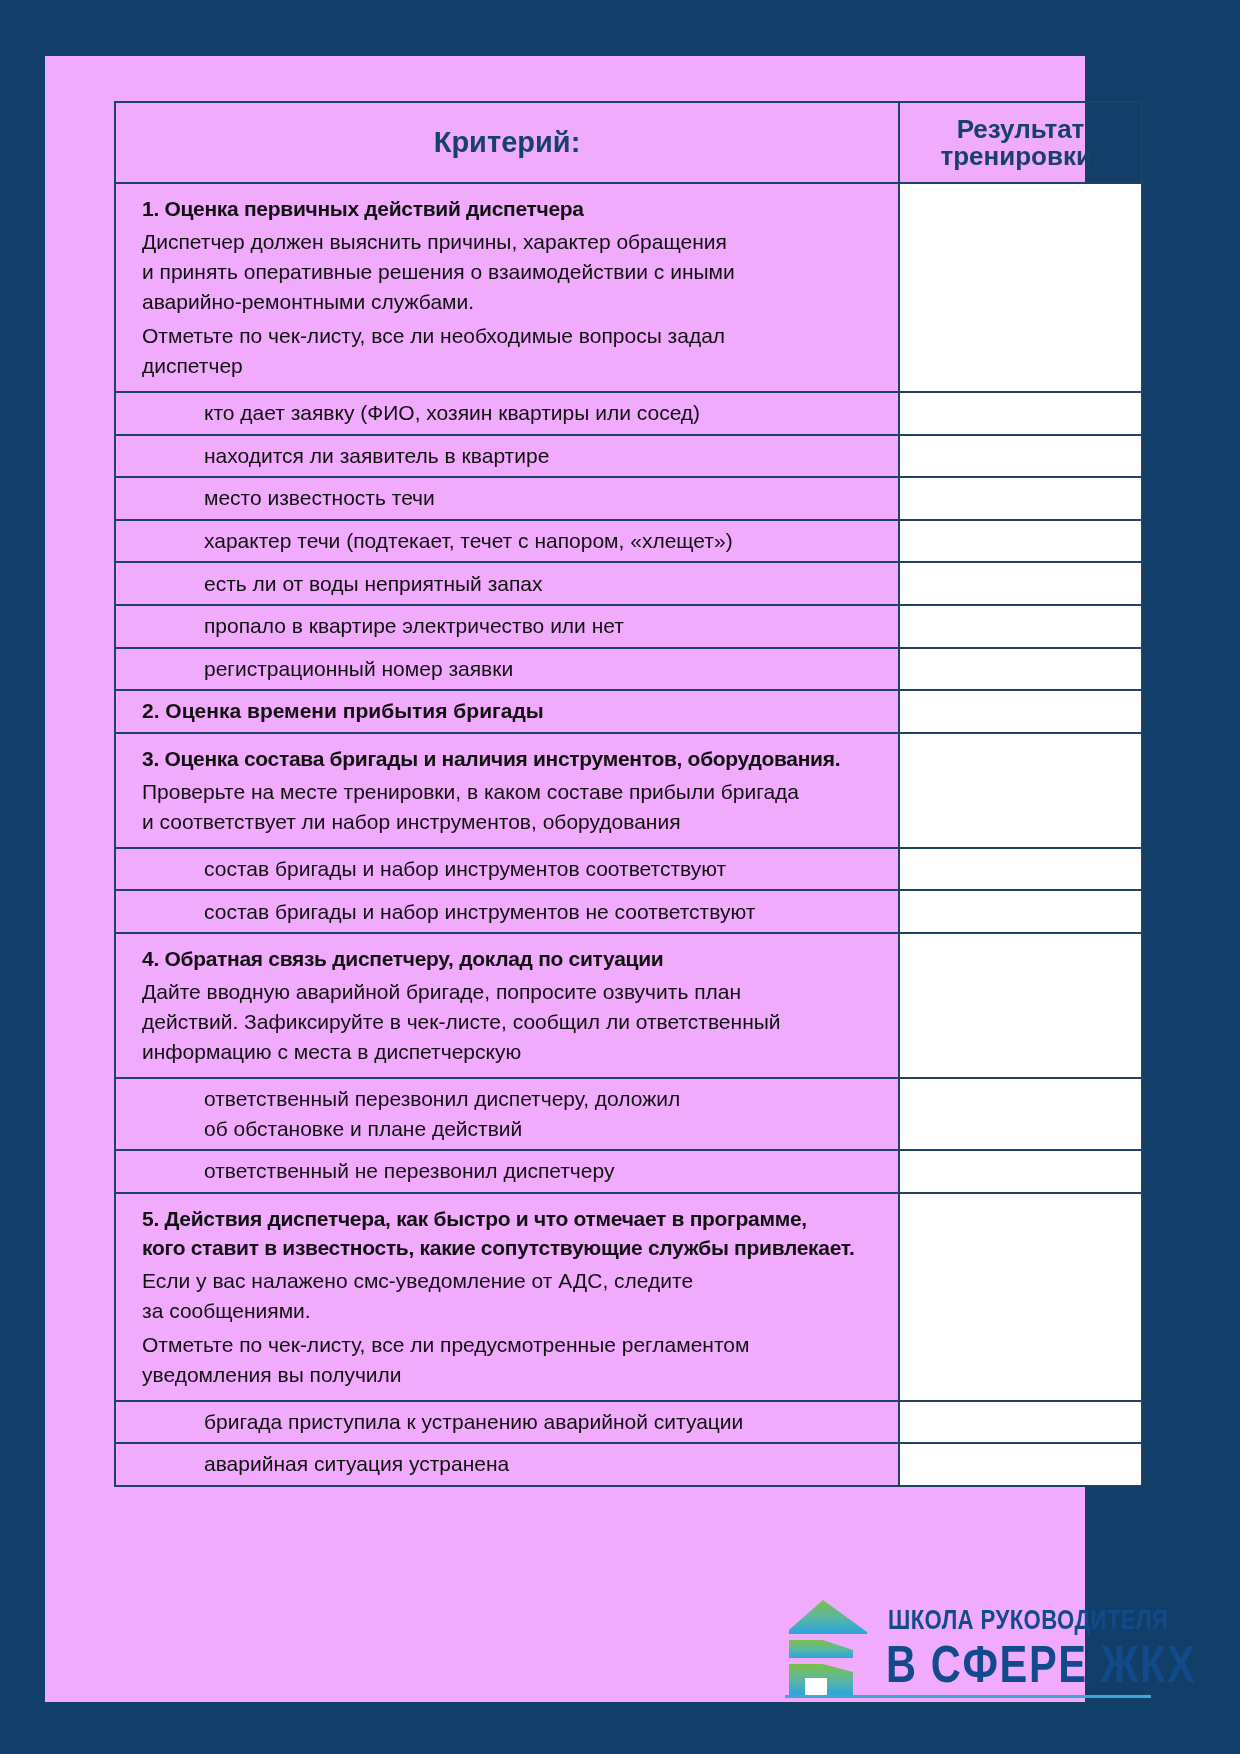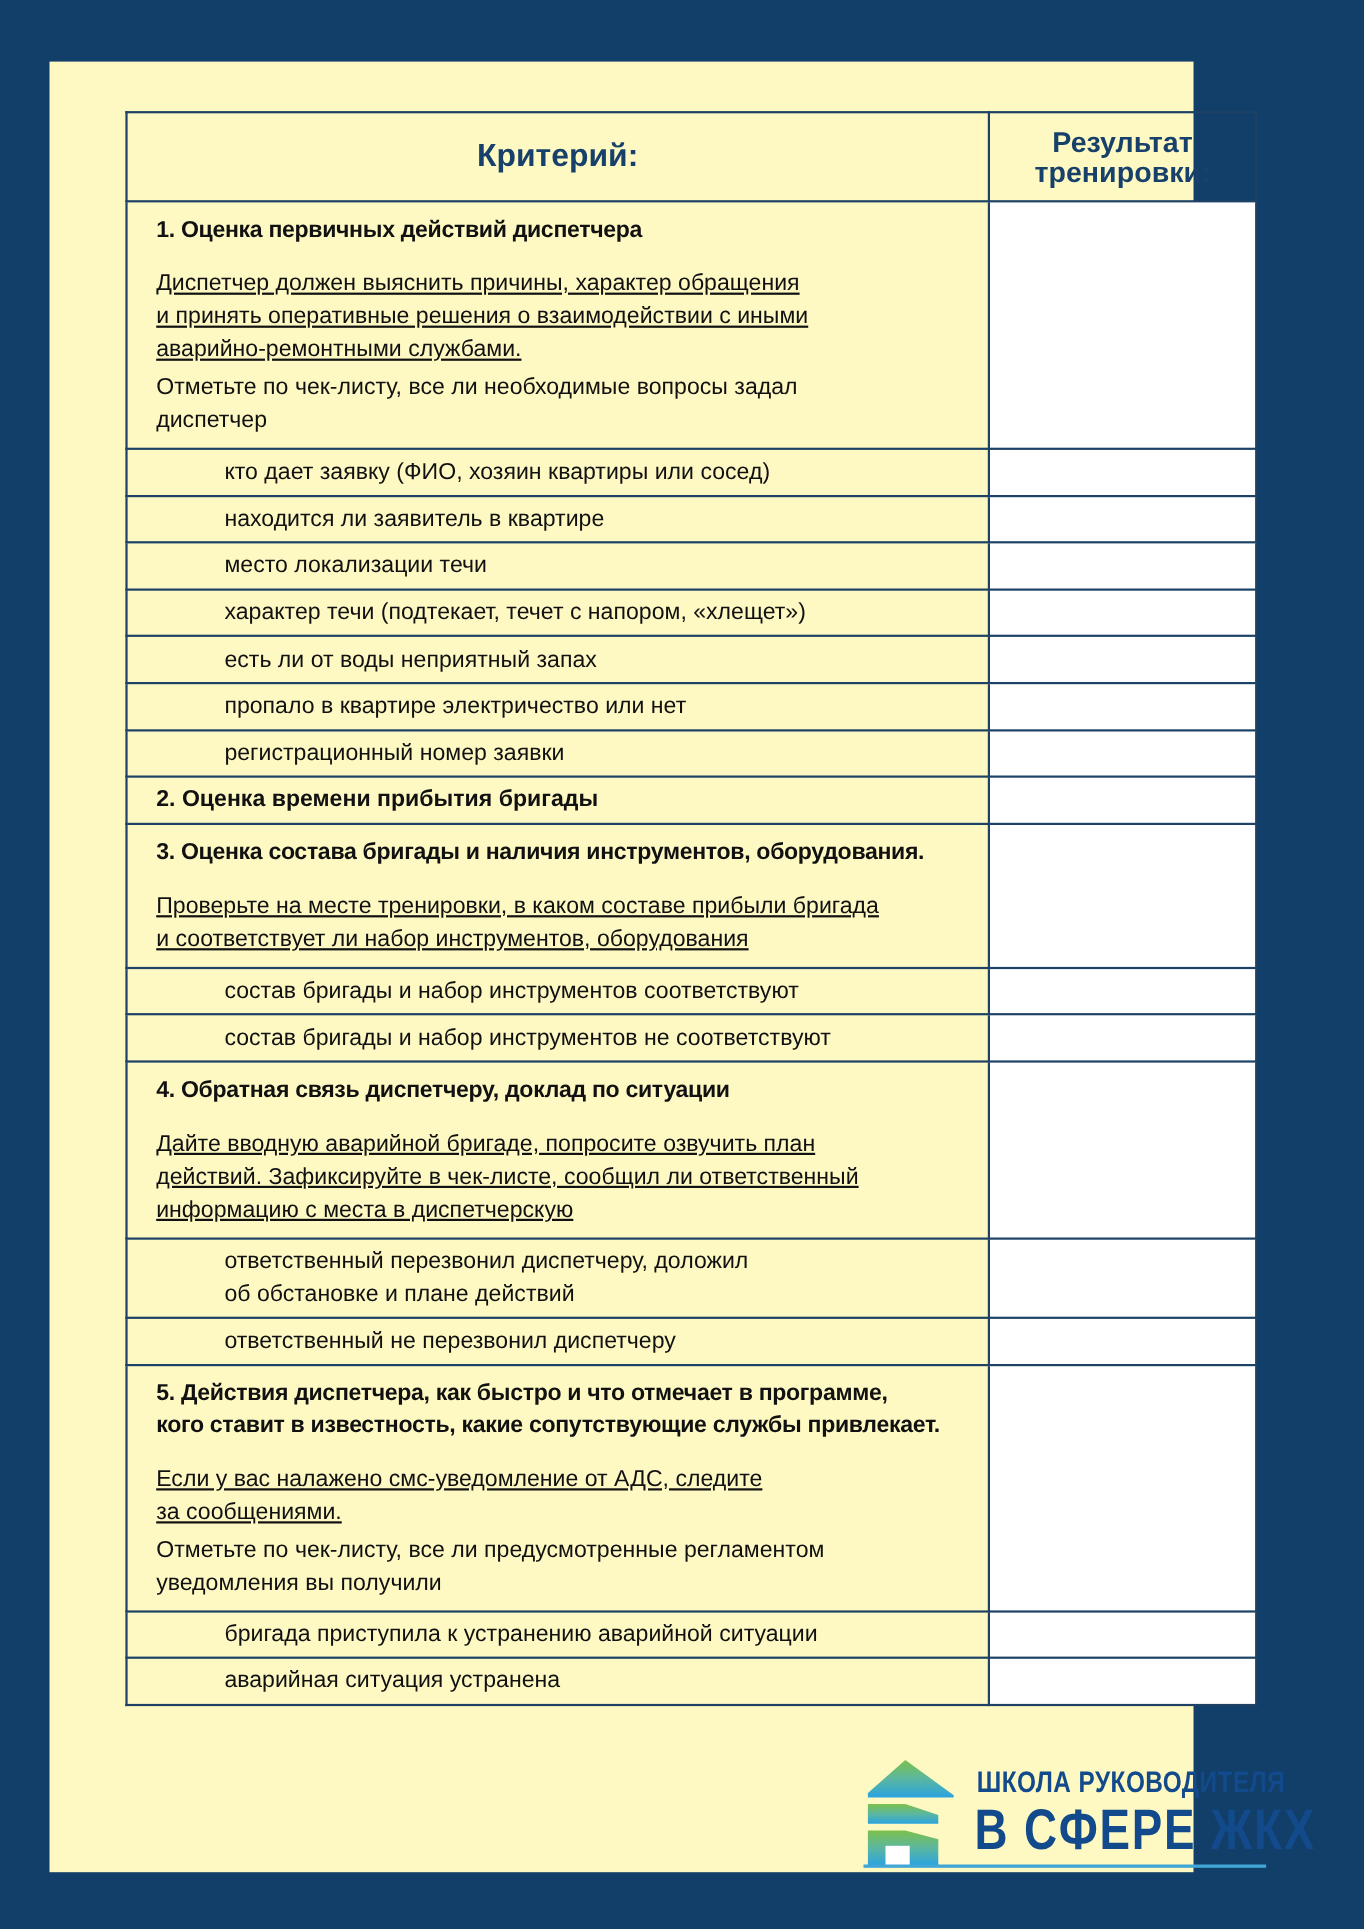--- a/index.html
+++ b/index.html
@@ -8,21 +8,21 @@
     background: #123f69;
     position: relative;
     font-family: "Liberation Sans", sans-serif;
     color: #111;
     overflow: hidden;
   }
   .page {
     position: absolute;
     left: 45px; top: 56px;
     width: 1040px; height: 1646px;
-    background: #fef9c3;
+    background: #f0abfc;
   }
   table.checklist {
     position: absolute;
     left: 69px; top: 45px;
     width: 1027px;
     border-collapse: collapse;
     table-layout: fixed;
   }
   table.checklist td, table.checklist th {
     border: 2px solid #1d4266;
@@ -39,21 +39,21 @@
   th.h1 { font-size: 29px; }
   th.h2 { font-size: 26px; line-height: 27px; }
   td.sec {
     padding: 10px 14px 10px 26px;
     font-size: 21px;
     line-height: 30px;
     vertical-align: top;
   }
   td.sec .title { font-weight: bold; font-size: 21px; line-height: 29px; letter-spacing: -0.3px; }
   td.sec p { margin-top: 4px; }
-  td.sec p.first { margin-top: 20px; text-decoration: underline; }
+  td.sec p.first { margin-top: 4px; }
   td.sub {
     height: 42.6px;
     padding: 0 14px 0 88px;
     font-size: 21px;
     line-height: 30px;
   }
   td.sub.two { height: 72px; }
   td.single { height: 42.6px; padding: 0 14px 0 26px; font-size: 21px; font-weight: bold; }
   td.res { background: #fff; }
   .logo {
@@ -108,21 +108,21 @@
       </tr>
       <tr>
           <td class="sub">кто дает заявку (ФИО, хозяин квартиры или сосед)</td>
           <td class="res"></td>
         </tr>
       <tr>
           <td class="sub">находится ли заявитель в квартире</td>
           <td class="res"></td>
         </tr>
       <tr>
-          <td class="sub">место локализации течи</td>
+          <td class="sub">место известность течи</td>
           <td class="res"></td>
         </tr>
       <tr>
           <td class="sub">характер течи (подтекает, течет с напором, «хлещет»)</td>
           <td class="res"></td>
         </tr>
       <tr>
           <td class="sub">есть ли от воды неприятный запах</td>
           <td class="res"></td>
         </tr>

